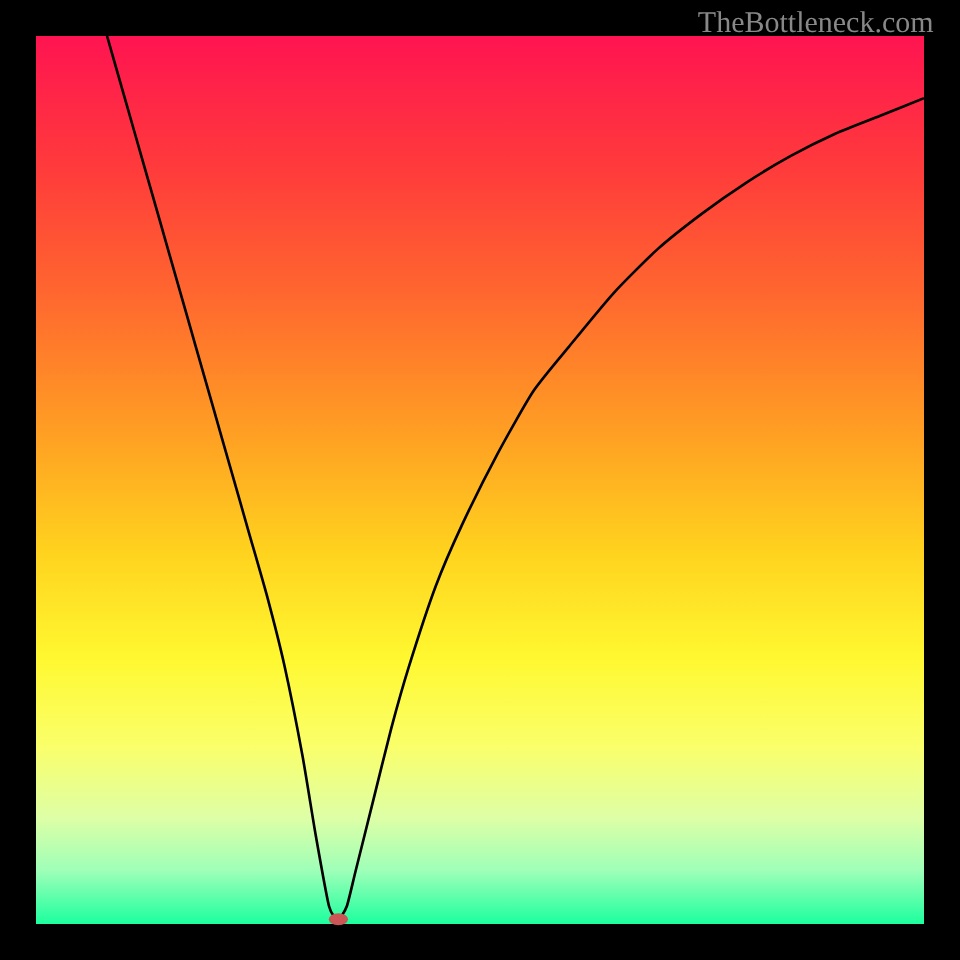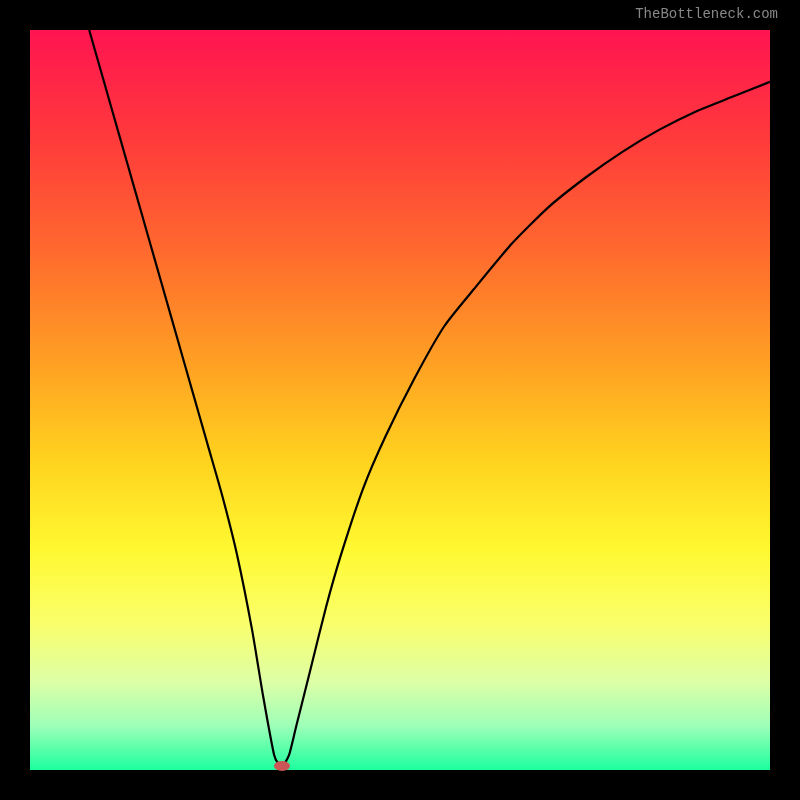--- a/index.html
+++ b/index.html
@@ -10,22 +10,22 @@
     height: 800px;
     background: #000;
     position: relative;
   }
   
   .watermark {
     position: absolute;
     top: 6px;
     right: 22px;
     color: #888;
-    font-family: Liberation Mono, monospace;
-    font-size: 14px;
+    font-family: Liberation Serif, serif;
+    font-size: 25px;
     font-weight: 500;
     z-index: 10;
   }
   
   .plot-area {
     position: absolute;
     left: 30px;
     top: 30px;
     width: 740px;
     height: 740px;

